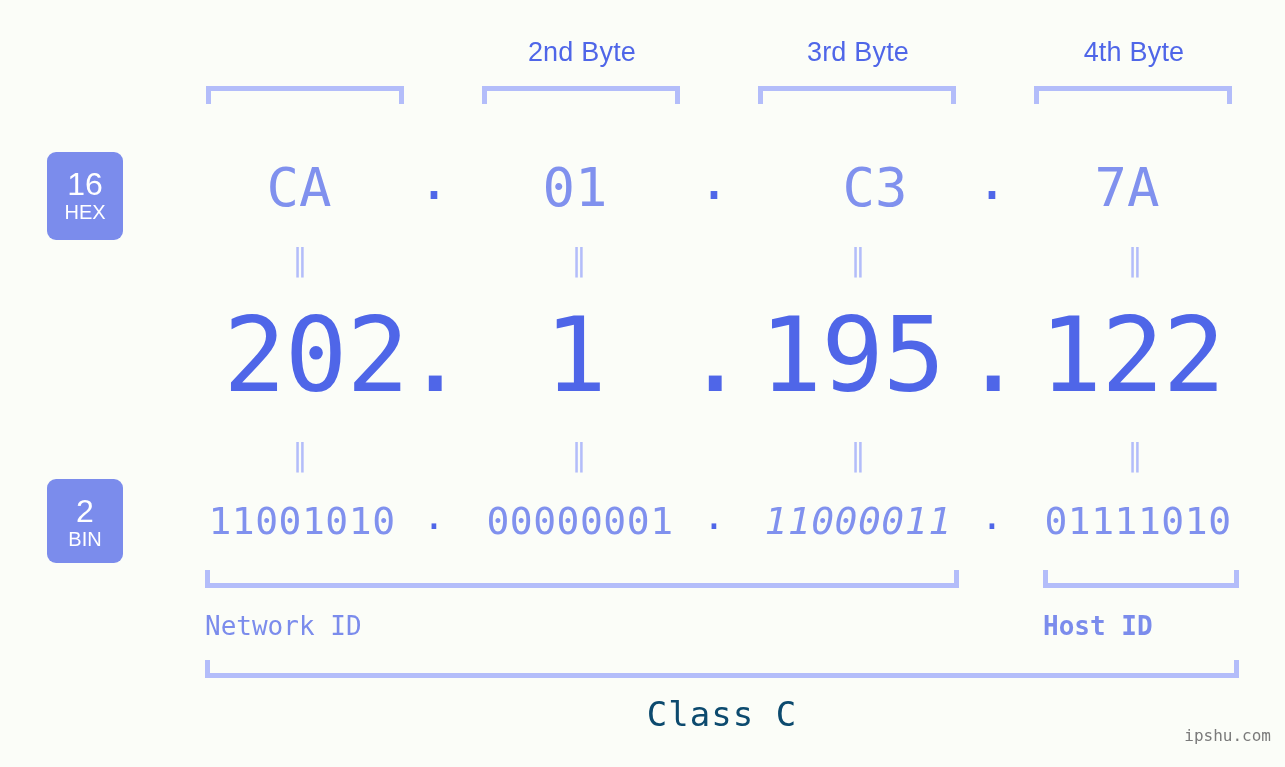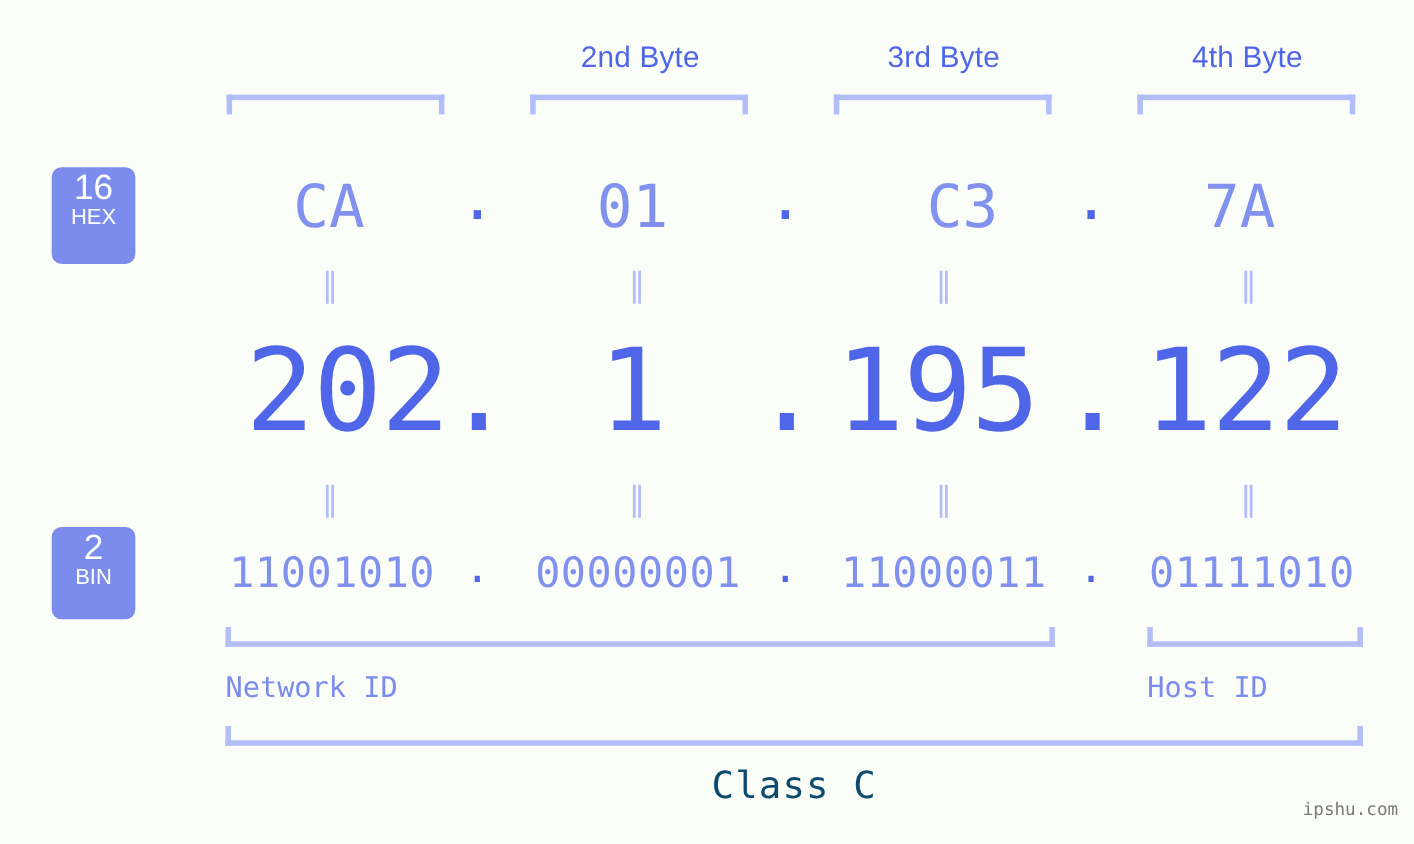--- a/index.html
+++ b/index.html
@@ -55,21 +55,21 @@
   .badge {
     position: absolute;
     left: 47px;
     width: 76px;
     background: #7b8cec;
     border-radius: 9px;
     color: #ffffff;
     text-align: center;
     font-family: "Liberation Sans", sans-serif;
     box-sizing: border-box;
-    padding-top: 1px;
+    padding-top: 15px;
   }
   .badge .num {
     display: block;
     font-size: 32px;
     line-height: 34px;
     font-weight: 400;
   }
   .badge .nm {
     display: block;
     font-size: 20px;
@@ -228,29 +228,29 @@
   <div class="eqmark eq-row2" style="left:287px;">‖</div>
   <div class="eqmark eq-row2" style="left:566px;">‖</div>
   <div class="eqmark eq-row2" style="left:845px;">‖</div>
   <div class="eqmark eq-row2" style="left:1122px;">‖</div>
 
   <div class="bin-row">
     <div class="val" style="left:200px; width:204px;">11001010</div>
     <div class="dot" style="left:404px; width:60px;">.</div>
     <div class="val" style="left:478px; width:204px;">00000001</div>
     <div class="dot" style="left:684px; width:60px;">.</div>
-    <div class="val" style="left:756px; width:204px;">11000011</div>
+    <div class="val" style="left:756px; width:204px;font-style:italic;">11000011</div>
     <div class="dot" style="left:962px; width:60px;">.</div>
     <div class="val" style="left:1036px; width:204px;">01111010</div>
   </div>
 
   <div class="bracket-up" style="left:205px; top:570px; width:754px;"></div>
   <div class="bracket-up" style="left:1043px; top:570px; width:196px;"></div>
 
   <div class="section-label" style="left:205px; top:610px; width:754px;">Network ID</div>
-  <div class="section-label" style="left:1043px; top:610px; width:196px;">Host ID</div>
+  <div class="section-label" style="left:1043px; top:610px; width:196px;font-weight:bold;">Host ID</div>
 
   <div class="bracket-up" style="left:205px; top:660px; width:1034px;"></div>
   <div class="class-label" style="left:205px; top:694px; width:1034px;">Class C</div>
 
   <div class="watermark">ipshu.com</div>
 
 </div>
 
 </body></html>

